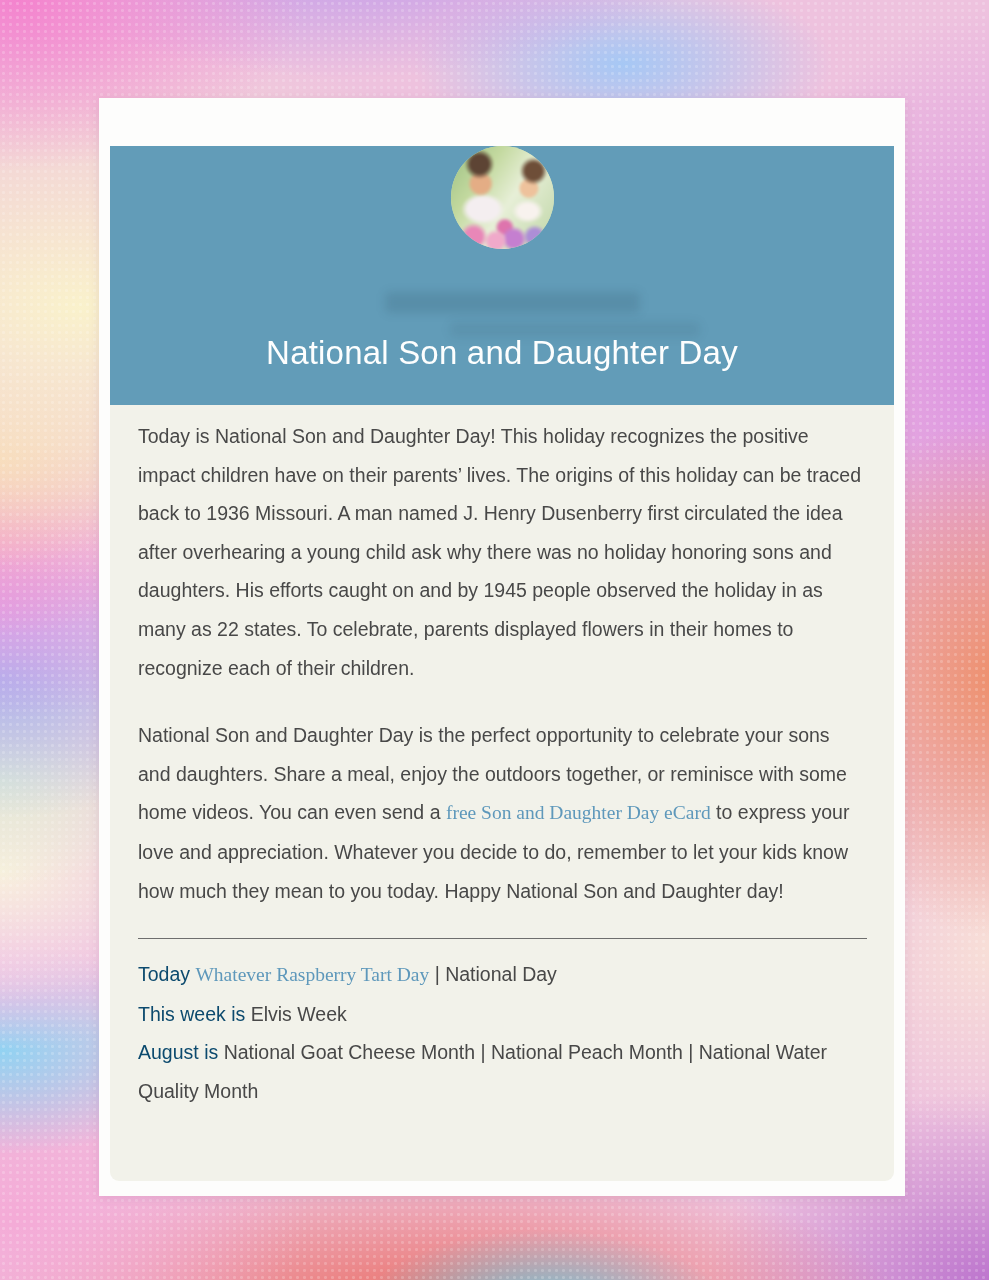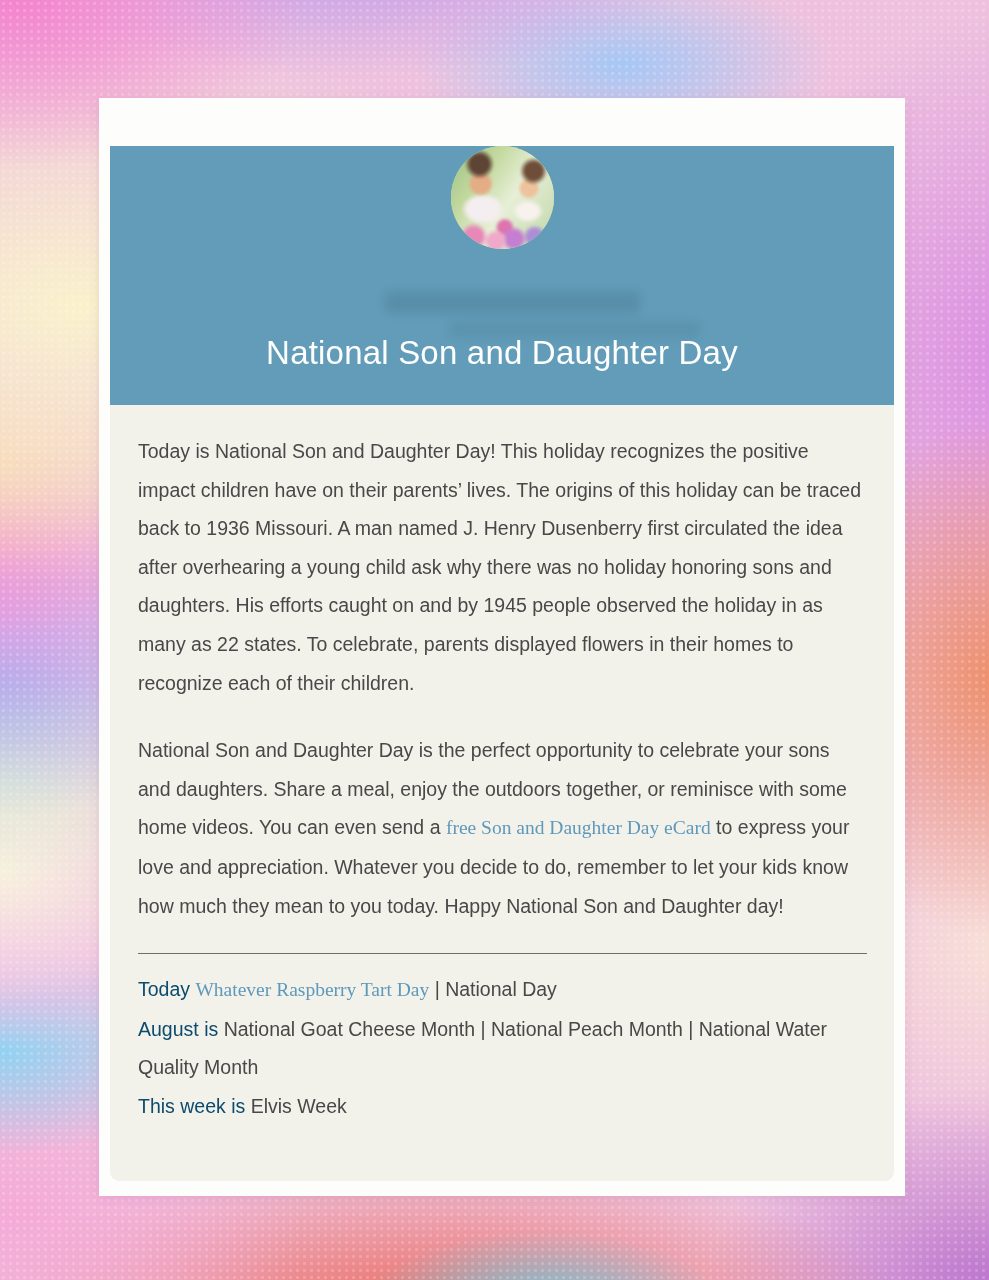--- a/index.html
+++ b/index.html
@@ -56,21 +56,21 @@
     radial-gradient(circle 10px at 52% 76%, #de74ad 60%, transparent 100%),
     linear-gradient(125deg, #93ba7c 0%, #c3d99f 32%, #e7efd7 55%, #cfe0ba 78%, #b9d1a1 100%);}
   .ghost{position:absolute;border-radius:5px;filter:blur(5px);}
   .ghost1{left:275px;top:146px;width:255px;height:21px;background:rgba(18,42,56,0.12);}
   .ghost2{left:340px;top:176px;width:250px;height:15px;background:rgba(18,42,56,0.08);}
   .hdr-title{position:absolute;left:0;right:0;top:188px;margin:0;
     font-size:33px;font-weight:400;letter-spacing:0.2px;color:#fdfefe;}
 
   
   .content{box-sizing:border-box;height:810px;background:#f2f2ea;
-    padding:27px 27px 20px 28px;border-bottom:2px solid #a21caf;}
+    padding:12px 27px 20px 28px;border-bottom:2px solid #a21caf;}
   .content p{margin:0;max-width:726px;font-size:19.5px;line-height:38.6px;color:#484848;}
   .content p.p1{margin-bottom:29px;}
   a.lnk{color:#5e98bb;text-decoration:none;cursor:pointer;font-family:Liberation Serif, serif;}
   .divider{border:none;border-top:1px solid #6e6e6e;margin:28px 0 0 0;max-width:729px;}
   .facts{margin-top:16px;max-width:726px;font-size:19.5px;line-height:38.6px;color:#484848;}
   .facts b{color:#0c4a6e;font-weight:400;}
 </style>
 </head>
 <body>
 
@@ -91,20 +91,20 @@
 
       <div class="content">
         <p class="p1">Today is National Son and Daughter Day! This holiday recognizes the positive impact children have on their parents’ lives. The origins of this holiday can be traced back to 1936 Missouri. A man named J. Henry Dusenberry first circulated the idea after overhearing a young child ask why there was no holiday honoring sons and daughters. His efforts caught on and by 1945 people observed the holiday in as many as 22 states. To celebrate, parents displayed flowers in their homes to recognize each of their children.</p>
 
         <p class="p2"><span>National Son and Daughter Day is the perfect opportunity to celebrate your sons and daughters. Share a meal, enjoy the outdoors together, or reminisce with some home videos. You can even send a </span><a class="lnk">free Son and Daughter Day eCard</a><span> to express your love and appreciation. Whatever you decide to do, remember to let your kids know how much they mean to you today. Happy National Son and Daughter day!</span></p>
 
         <hr class="divider">
 
         <div class="facts">
           <div><b>Today</b> <a class="lnk">Whatever Raspberry Tart Day</a><span> | National Day</span></div>
+          <div><b>This week is</b><span> Elvis Week</span></div>
           <div><b>August is</b><span> National Goat Cheese Month | National Peach Month | National Water Quality Month</span></div>
-          <div><b>This week is</b><span> Elvis Week</span></div>
         </div>
       </div>
 
     </div>
   </div>
 </div>
 
 </body></html>

